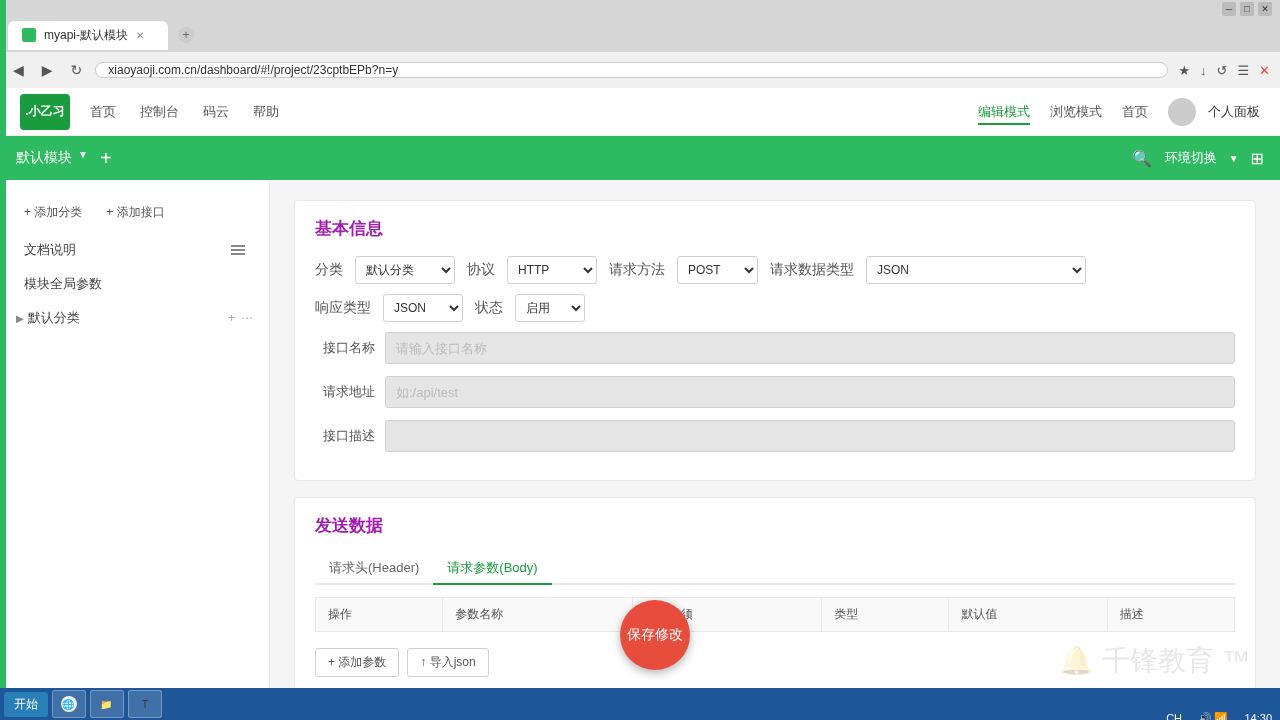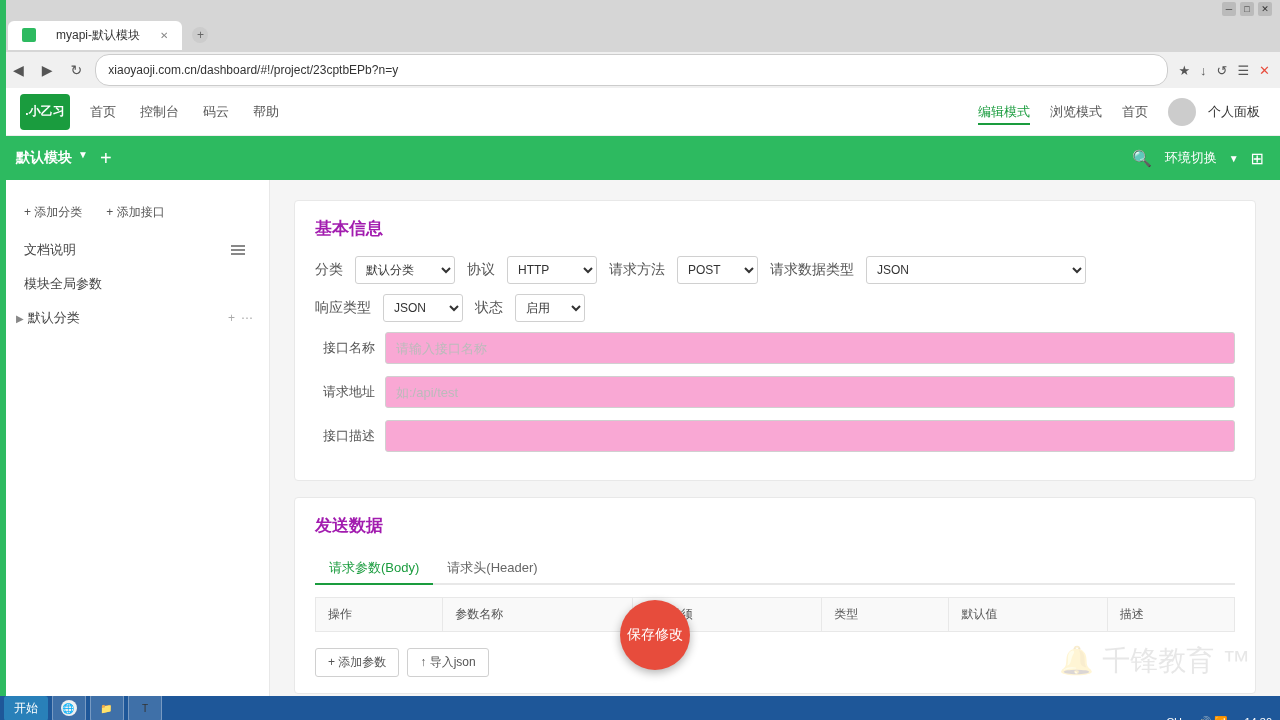--- a/index.html
+++ b/index.html
@@ -1,44 +1,44 @@
 <!DOCTYPE html>
 <html><head>
   <meta charset="utf-8">
   <style>
     * { box-sizing: border-box; margin: 0; padding: 0; font-family: 'Microsoft YaHei', Arial, sans-serif; }
     body { background: #f5f5f5; font-size: 13px; color: #333; width: 1280px; height: 720px; overflow: hidden; }
     .tab-bar { background: #d6d6d6; height: 34px; display: flex; align-items: center; padding: 0 8px; gap: 4px; }
-    .tab-item { background: #f0f0f0; border-radius: 6px 6px 0 0; padding: 6px 14px; font-size: 12px; display: flex; align-items: center; gap: 20px; min-width: 160px; }
+    .tab-item { background: #f0f0f0; border-radius: 6px 6px 0 0; padding: 6px 14px; font-size: 12px; display: flex; align-items: center; gap: 8px; min-width: 160px; }
     .tab-item.active { background: #fff; }
     .tab-close { color: #888; font-size: 10px; cursor: pointer; }
     .address-bar-row { background: #f0f0f0; height: 36px; display: flex; align-items: center; padding: 0 8px; gap: 8px; }
     .nav-btn { background: none; border: none; font-size: 14px; color: #555; cursor: pointer; padding: 2px 5px; }
-    .address-bar { flex: 1; background: #fff; border: 1px solid #ccc; border-radius: 14px; height: 32px; padding: 0 12px; font-size: 12px; color: #333; display: flex; align-items: center; }
+    .address-bar { flex: 1; background: #fff; border: 1px solid #ccc; border-radius: 14px; height: 16px; padding: 0 12px; font-size: 12px; color: #333; display: flex; align-items: center; }
     .browser-actions { display: flex; gap: 6px; align-items: center; }
     .browser-action-btn { font-size: 13px; color: #555; background: none; border: none; cursor: pointer; padding: 2px; }
     .window-btn { width: 14px; height: 14px; border-radius: 2px; background: #bbb; font-size: 9px; display: flex; align-items: center; justify-content: center; }
 
     
     .top-row { background: #d6d6d6; height: 18px; display: flex; align-items: center; justify-content: flex-end; padding: 0 8px; gap: 3px; }
 
     
     .app-nav { background: #fff; height: 48px; display: flex; align-items: center; border-bottom: 1px solid #eee; padding: 0 20px; }
     .app-logo { width: 50px; height: 36px; background: #1a9c3e; border-radius: 4px; display: flex; align-items: center; justify-content: center; color: #fff; font-size: 12px; font-weight: bold; margin-right: 20px; }
     .nav-links { display: flex; gap: 24px; flex: 1; }
     .nav-link { font-size: 13px; color: #555; cursor: pointer; padding: 4px 0; }
     .nav-right { display: flex; gap: 20px; align-items: center; }
     .nav-link-right { font-size: 13px; color: #555; cursor: pointer; }
     .edit-mode { color: #1a9c3e; border-bottom: 2px solid #1a9c3e; padding-bottom: 2px; }
     .avatar-area { display: flex; align-items: center; gap: 12px; cursor: pointer; }
     .avatar-circle { width: 28px; height: 28px; border-radius: 50%; background: #ccc; }
 
     
     .module-toolbar { background: #2dba60; height: 44px; display: flex; align-items: center; padding: 0 16px; gap: 12px; }
-    .module-name { color: #fff; font-size: 14px; font-weight: bold; display: flex; align-items: flex-start; gap: 6px; }
+    .module-name { color: #fff; font-size: 14px; font-weight: normal; display: flex; align-items: flex-start; gap: 6px; }
     .dropdown-arrow { color: #fff; font-size: 10px; }
     .add-btn { background: none; border: none; color: #fff; font-size: 20px; cursor: pointer; }
     .toolbar-right { margin-left: auto; display: flex; align-items: center; gap: 12px; }
     .toolbar-icon-btn { background: none; border: none; color: #fff; font-size: 16px; cursor: pointer; }
 
     
     .main-layout { display: flex; height: calc(720px - 88px - 48px - 44px); }
 
     
     .sidebar { width: 270px; background: #fff; border-right: 1px solid #e8e8e8; padding: 12px 0; overflow-y: auto; }
@@ -61,42 +61,42 @@
     select { border: 1px solid #d0d0d0; border-radius: 3px; padding: 4px 6px; font-size: 12px; color: #333; background: #fff; height: 28px; }
     .select-wide { min-width: 100px; }
     .select-medium { min-width: 80px; }
     .select-http { min-width: 90px; }
     .select-method { min-width: 80px; }
     .select-datatype { min-width: 220px; }
     .select-status { min-width: 70px; }
 
     .form-field { margin-bottom: 12px; display: flex; align-items: center; }
     .field-label { width: 70px; font-size: 13px; color: #555; text-align: right; padding-right: 10px; white-space: nowrap; }
-    .field-input { flex: 1; border: 1px solid #d0d0d0; border-radius: 3px; height: 32px; padding: 0 10px; font-size: 13px; color: #333; background: #f9a8d4; }
+    .field-input { flex: 1; border: 1px solid #d0d0d0; border-radius: 3px; height: 32px; padding: 0 10px; font-size: 13px; color: #333; background: #e5e5e5; }
     .field-input::placeholder { color: #bbb; }
 
     .send-data, .response-data, .example-data { background: #fff; border: 1px solid #e8e8e8; border-radius: 4px; padding: 16px 20px; margin-bottom: 16px; }
 
     .tabs-row { display: flex; border-bottom: 2px solid #e8e8e8; margin-bottom: 12px; }
     .tab-btn { padding: 6px 14px; font-size: 13px; color: #666; cursor: pointer; border-bottom: 2px solid transparent; margin-bottom: -2px; background: none; border-top: none; border-left: none; border-right: none; }
     .tab-btn.active { color: #1a9c3e; border-bottom: 2px solid #1a9c3e; }
 
     .params-table { width: 100%; border-collapse: collapse; margin-bottom: 16px; }
     .params-table th { background: #f9f9f9; border: 1px solid #e8e8e8; padding: 8px 12px; font-size: 12px; color: #555; text-align: left; font-weight: normal; }
 
     .action-buttons { display: flex; gap: 8px; margin-top: 8px; }
     .action-btn { border: 1px solid #d0d0d0; background: #fff; border-radius: 3px; padding: 5px 12px; font-size: 12px; color: #555; cursor: pointer; display: flex; align-items: center; gap: 4px; }
 
     .save-btn { position: fixed; bottom: 40px; left: 50%; transform: translateX(-50%); background: #e74c3c; color: #fff; border: none; border-radius: 50%; width: 70px; height: 70px; font-size: 14px; cursor: pointer; display: flex; align-items: center; justify-content: center; box-shadow: 0 3px 10px rgba(0,0,0,0.3); z-index: 100; }
 
     
     .watermark { position: absolute; bottom: 40px; right: 30px; opacity: 0.2; font-size: 28px; color: #888; display: flex; align-items: center; gap: 4px; }
 
     
-    .taskbar { position: fixed; bottom: 0; left: 0; right: 0; height: 24px; background: #1e5799; display: flex; align-items: center; padding: 0 4px; gap: 4px; z-index: 200; }
+    .taskbar { position: fixed; bottom: 0; left: 0; right: 0; height: 32px; background: #1e5799; display: flex; align-items: center; padding: 0 4px; gap: 4px; z-index: 200; }
     .start-btn { background: #2980b9; color: #fff; border: none; border-radius: 3px; padding: 4px 10px; font-size: 12px; cursor: pointer; }
     .taskbar-item { background: rgba(255,255,255,0.15); border: 1px solid rgba(255,255,255,0.3); border-radius: 3px; height: 28px; padding: 0 8px; display: flex; align-items: center; gap: 4px; cursor: pointer; }
     .taskbar-item-icon { width: 16px; height: 16px; border-radius: 2px; display: flex; align-items: center; justify-content: center; font-size: 10px; }
     .taskbar-right { margin-left: auto; display: flex; align-items: center; gap: 8px; color: #fff; font-size: 11px; margin-top: 28px; }
     .taskbar-right-item { padding: 2px 4px; cursor: pointer; }
 
     .list-icon { display: flex; flex-direction: column; gap: 2px; cursor: pointer; }
     .list-icon-line { width: 14px; height: 2px; background: #888; }
   </style>
 </head>
@@ -257,22 +257,22 @@
 
       <div class="form-field">
         <span class="field-label">接口描述</span>
         <input class="field-input" type="text" style="">
       </div>
     </div>
 
     <div class="send-data">
       <div class="section-title">发送数据</div>
       <div class="tabs-row">
+        <button class="tab-btn">请求头(Header)</button>
         <button class="tab-btn active">请求参数(Body)</button>
-        <button class="tab-btn">请求头(Header)</button>
       </div>
       <table class="params-table">
         <thead>
           <tr>
             <th>操作</th>
             <th>参数名称</th>
             <th>是否必须</th>
             <th>类型</th>
             <th>默认值</th>
             <th>描述</th>

